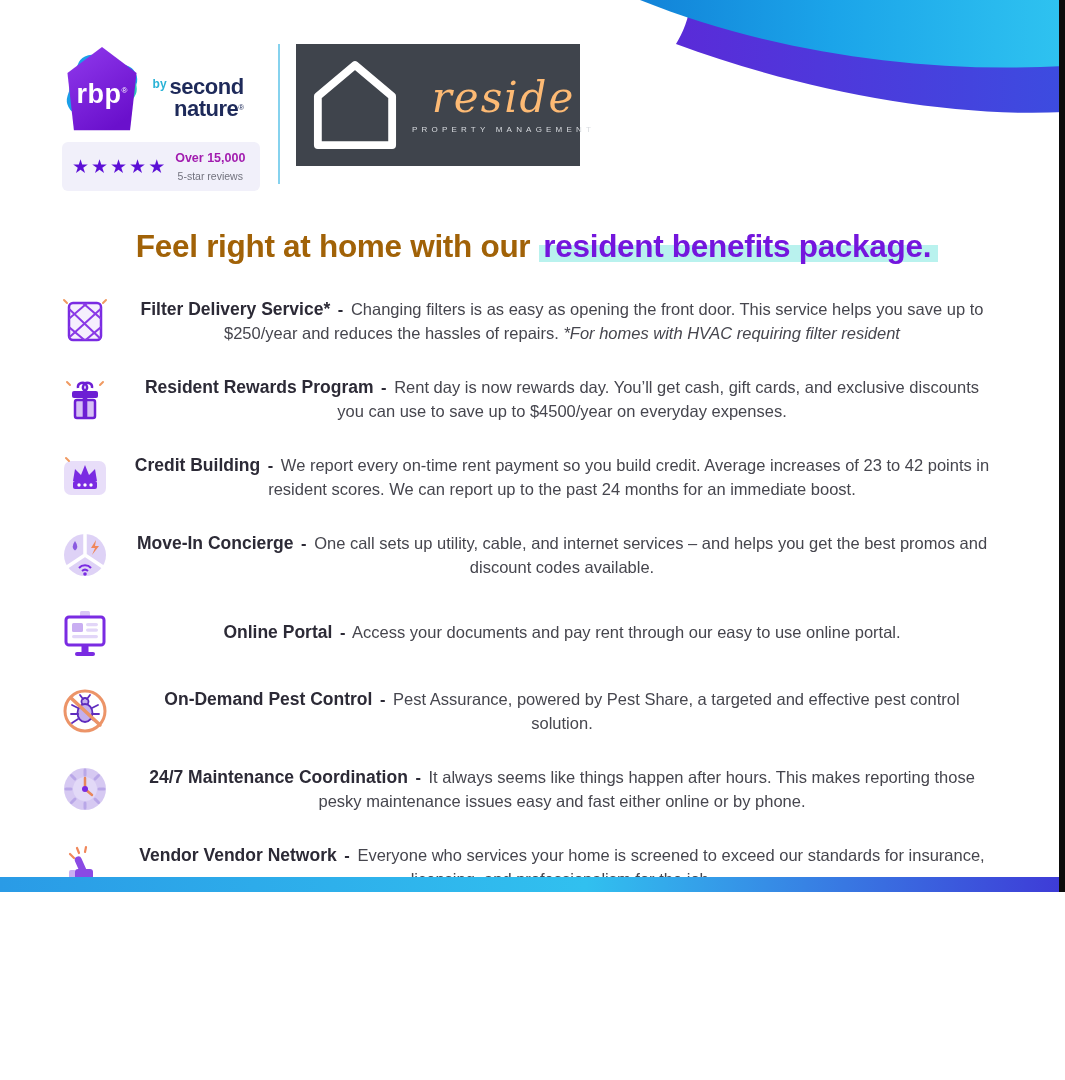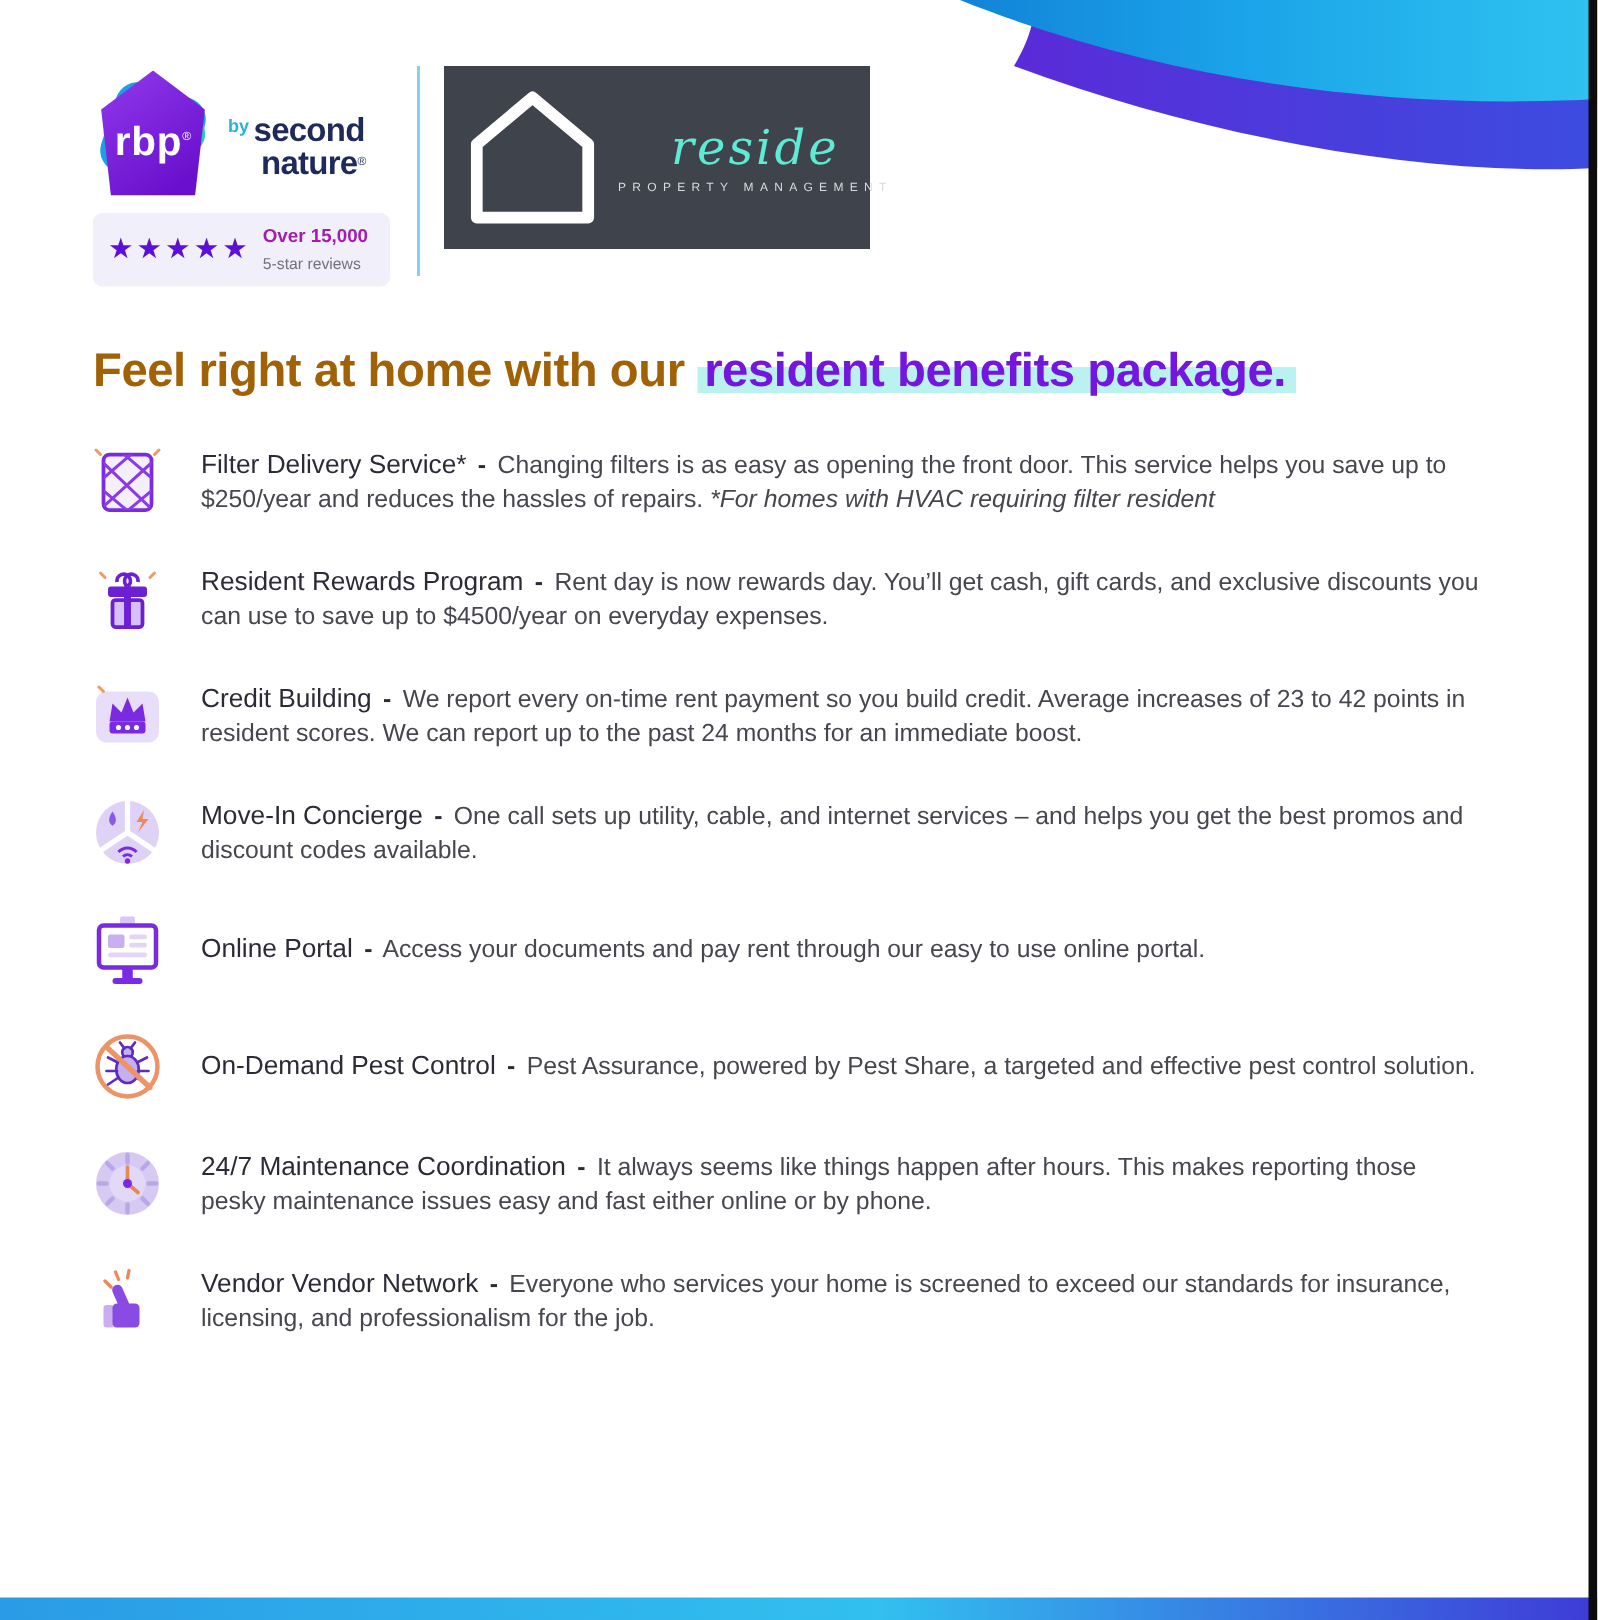--- a/index.html
+++ b/index.html
@@ -1,17 +1,17 @@
 <!DOCTYPE html>
 <html><head>
 <meta charset="utf-8">
 <style>
   html,body{margin:0;padding:0;}
-  .page{position:relative;width:1065px;height:1080px;background:#ffffff;overflow:hidden;
-        font-family:"Liberation Sans","DejaVu Sans",sans-serif;}
+  .page{position:relative;width:1065px;height:892px;background:#ffffff;overflow:hidden;
+        font-family:"Liberation Sans","DejaVu Sans",sans-serif;text-align:center;}
 
   
   .swoosh{position:absolute;top:0;left:0;width:1065px;height:220px;pointer-events:none;}
 
   
   .edge-strip{position:absolute;top:0;right:0;width:6px;height:1080px;background:#0c0c0c;z-index:30;}
 
   
   .bottom-band{position:absolute;left:0;bottom:0;width:1065px;height:15px;
      background:linear-gradient(90deg,#2a9be6 0%,#31c0ef 55%,#3e3ad7 100%);z-index:20;}
@@ -43,37 +43,37 @@
   .rating-line1{font-size:12.5px;color:#a21caf;font-weight:bold;white-space:nowrap;}
   .rating-line2{font-size:10.5px;color:#72727e;white-space:nowrap;}
 
   .divider{width:2px;height:140px;background:#86d2ee;margin:0 16px 0 18px;}
 
   .reside-box{width:252px;height:122px;background:#3f444c;display:flex;align-items:center;
       padding:0 16px;box-sizing:content-box;}
   .reside-house{flex:0 0 auto;}
   .reside-text{margin-left:14px;display:flex;flex-direction:column;align-items:center;}
   .reside-name{font-family:"DejaVu Serif","Liberation Serif",serif;font-style:italic;
-      color:#5eead4;font-size:32px;line-height:1;letter-spacing:2px;}
+      color:#fdba74;font-size:42px;line-height:1;letter-spacing:2px;}
   .reside-sub{margin-top:6px;font-size:8px;letter-spacing:4.2px;color:#d8dbdf;white-space:nowrap;}
 
   
   .headline{position:absolute;left:62px;top:228px;width:950px;font-size:31.5px;letter-spacing:-0.3px;}
   .headline .pre{color:#a16207;font-weight:700;margin-right:9px;}
   .headline .hl{color:#7416dd;font-weight:800;
       background:linear-gradient(to bottom,transparent 46%,#b9f2ee 46%,#b9f2ee 95%,transparent 95%);
       padding:0 7px 0 4px;}
 
   
   .benefits{position:absolute;left:60px;top:296px;width:930px;}
   .row{display:flex;align-items:center;margin-bottom:28px;}
   .icn{flex:0 0 50px;width:50px;height:50px;margin-right:24px;}
   .icn svg{width:50px;height:50px;display:block;}
   .txt{width:856px;font-size:16.5px;color:#46464e;line-height:1.36;}
-  .ttl{font-size:17.5px;color:#2c2a36;font-weight:normal;}
+  .ttl{font-size:17.5px;color:#2c2a36;font-weight:bold;}
   .dash{font-weight:bold;color:#2c2a36;margin:0 3px;}
   .note{font-style:italic;}
 </style>
 </head>
 <body>
 
 <div class="page">
 
   <svg class="swoosh" viewBox="0 0 1065 220" aria-hidden="true">
     <defs>

